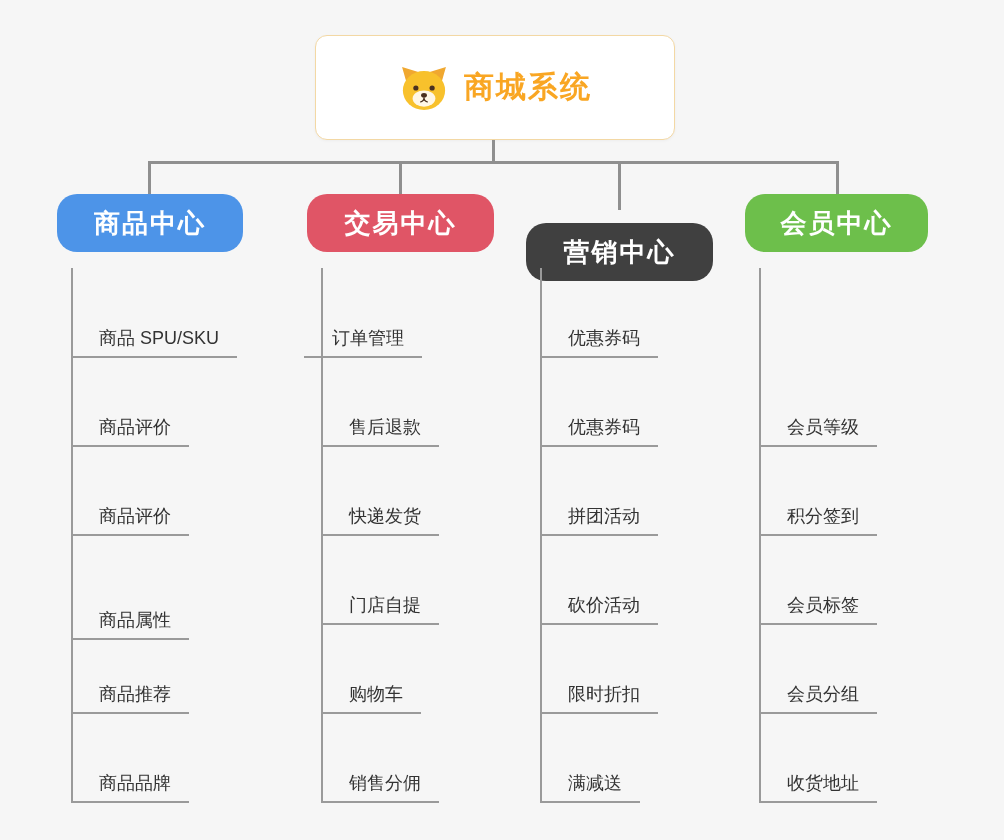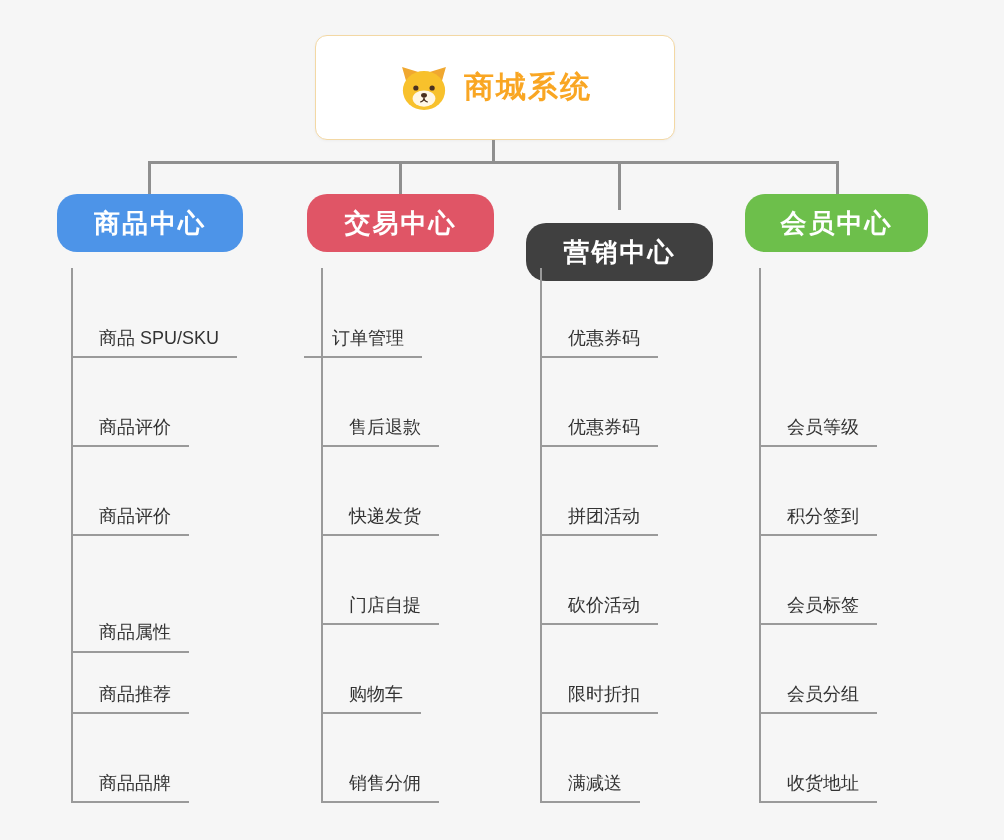--- a/index.html
+++ b/index.html
@@ -95,21 +95,21 @@
   <div class="line" style="left:148px; top:161px; width:3px; height:49px;"></div>
   <div class="line" style="left:399px; top:161px; width:3px; height:49px;"></div>
   <div class="line" style="left:618px; top:161px; width:3px; height:49px;"></div>
   <div class="line" style="left:836px; top:161px; width:3px; height:49px;"></div>
 
   <div class="branch-box" style="left: 57px; width: 186px; background-color: rgb(77, 148, 232);">商品中心</div>
   <div class="trunk" style="left:71px; top:268px; height:535px;"></div>
   <div class="child-item" style="left:71px; top:324px;">商品 SPU/SKU</div>
   <div class="child-item" style="left:71px; top:413px;">商品评价</div>
   <div class="child-item" style="left:71px; top:502px;">商品评价</div>
-  <div class="child-item" style="left:71px; top:619px;font-family:Liberation Mono, monospace;">商品属性</div>
+  <div class="child-item" style="left:71px; top:606px;">商品属性</div>
   <div class="child-item" style="left:71px; top:680px;">商品推荐</div>
   <div class="child-item" style="left:71px; top:769px;">商品品牌</div>
 
   <div class="branch-box" style="left: 307px; width: 187px; background-color: rgb(224, 85, 102);">交易中心</div>
   <div class="trunk" style="left:321px; top:268px; height:535px;"></div>
   <div class="child-item" style="left:304px; top:324px;">订单管理</div>
   <div class="child-item" style="left:321px; top:413px;">售后退款</div>
   <div class="child-item" style="left:321px; top:502px;">快递发货</div>
   <div class="child-item" style="left:321px; top:591px;">门店自提</div>
   <div class="child-item" style="left:321px; top:680px;">购物车</div>

